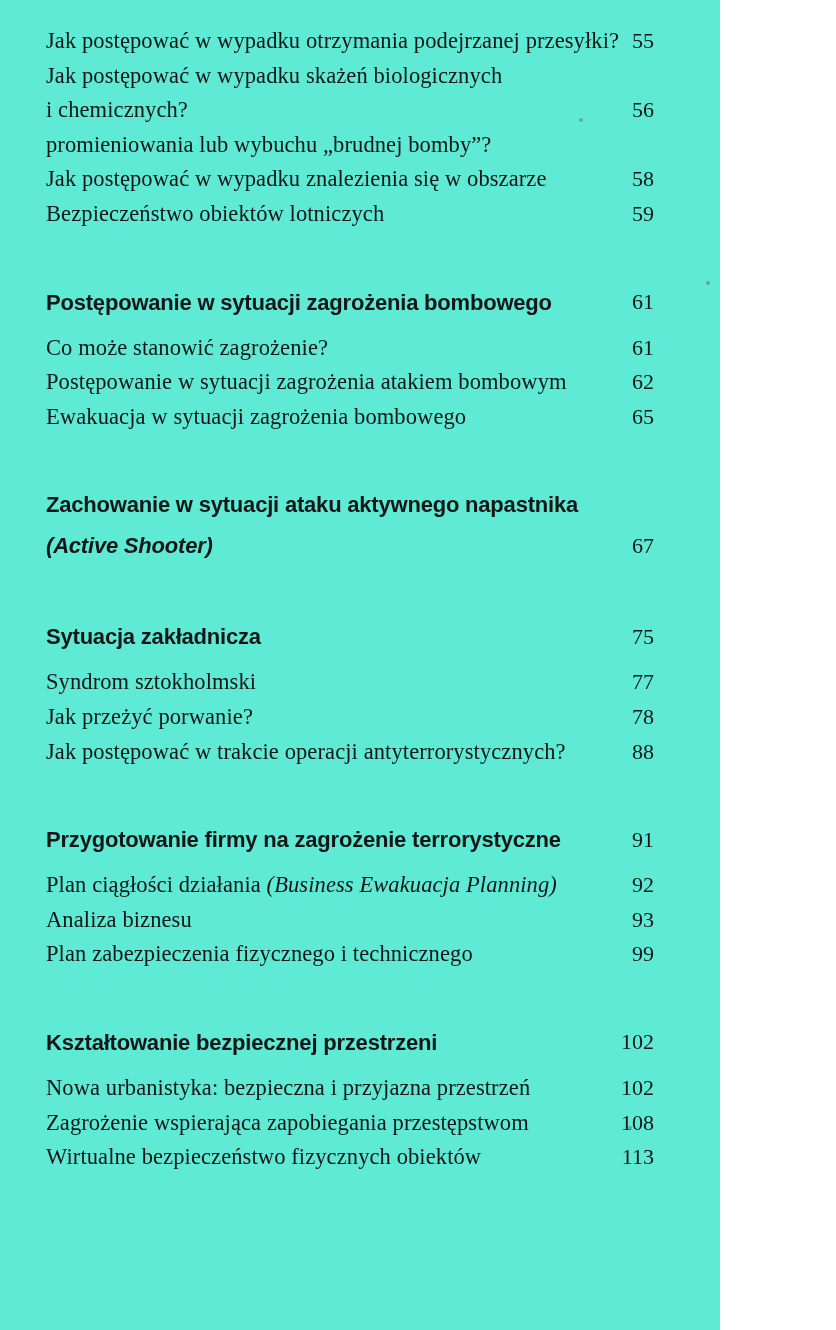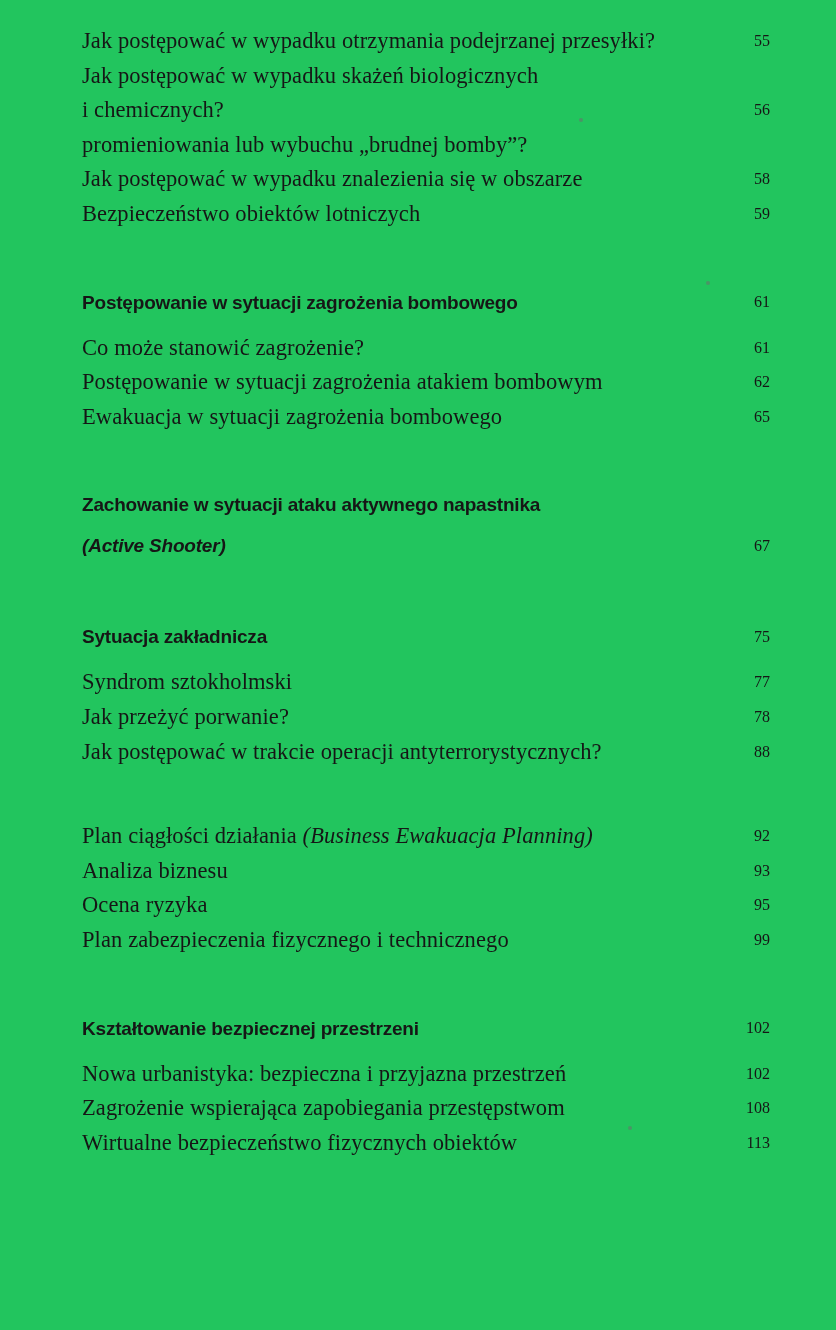--- a/index.html
+++ b/index.html
@@ -10,53 +10,53 @@
   body {
     width: 836px;
     height: 1330px;
     overflow: hidden;
     position: relative;
     font-family: "Liberation Serif", serif;
     color: #161616;
   }
   .page {
     position: relative;
-    width: 836px;
+    width: 720px;
     height: 1330px;
     box-sizing: border-box;
-    padding: 24px 66px 0 82px;
-    background: #22c55e;
+    padding: 24px 66px 0 46px;
+    background: #5eead4;
   }
   .toc-section { margin-top: 50px; }
   .toc-section:first-child { margin-top: 0; }
 
   .row {
     display: flex;
     align-items: flex-end;
   }
   .txt { flex: 1 1 auto; min-width: 0; }
   .line {
     font-size: 22.5px;
     line-height: 34.6px;
     white-space: nowrap;
     letter-spacing: 0.1px;
   }
   .pg {
     flex: 0 0 auto;
     width: 56px;
     text-align: right;
     font-family: "Liberation Serif", serif;
-    font-size: 16px;
+    font-size: 22px;
     line-height: 34.6px;
   }
   .heading-row { margin-bottom: 8px; }
   .heading-row .line {
     font-family: "Liberation Sans", sans-serif;
     font-weight: 700;
-    font-size: 19px;
+    font-size: 22px;
     line-height: 41px;
     letter-spacing: -0.2px;
   }
   .heading-row .pg { padding-bottom: 3px; }
   .it { font-style: italic; }
 
   .speck {
     position: absolute;
     width: 4px;
     height: 4px;
@@ -153,37 +153,37 @@
           <div class="pg">78</div>
         </div>
         <div class="row item-row">
           <div class="txt">
             <div class="line"><span>Jak postępować w trakcie operacji antyterrorystycznych?</span></div>
           </div>
           <div class="pg">88</div>
         </div>
       </div>
       <div class="toc-section">
+        <div class="row heading-row">
+          <div class="txt">
+            <div class="line"><span>Przygotowanie firmy na zagrożenie terrorystyczne</span></div>
+          </div>
+          <div class="pg">91</div>
+        </div>
         <div class="row item-row">
           <div class="txt">
             <div class="line"><span>Plan ciągłości działania </span><span class="it">(Business Ewakuacja Planning)</span></div>
           </div>
           <div class="pg">92</div>
         </div>
         <div class="row item-row">
           <div class="txt">
             <div class="line"><span>Analiza biznesu</span></div>
           </div>
           <div class="pg">93</div>
-        </div>
-        <div class="row item-row">
-          <div class="txt">
-            <div class="line"><span>Ocena ryzyka</span></div>
-          </div>
-          <div class="pg">95</div>
         </div>
         <div class="row item-row">
           <div class="txt">
             <div class="line"><span>Plan zabezpieczenia fizycznego i technicznego</span></div>
           </div>
           <div class="pg">99</div>
         </div>
       </div>
       <div class="toc-section">
         <div class="row heading-row">

